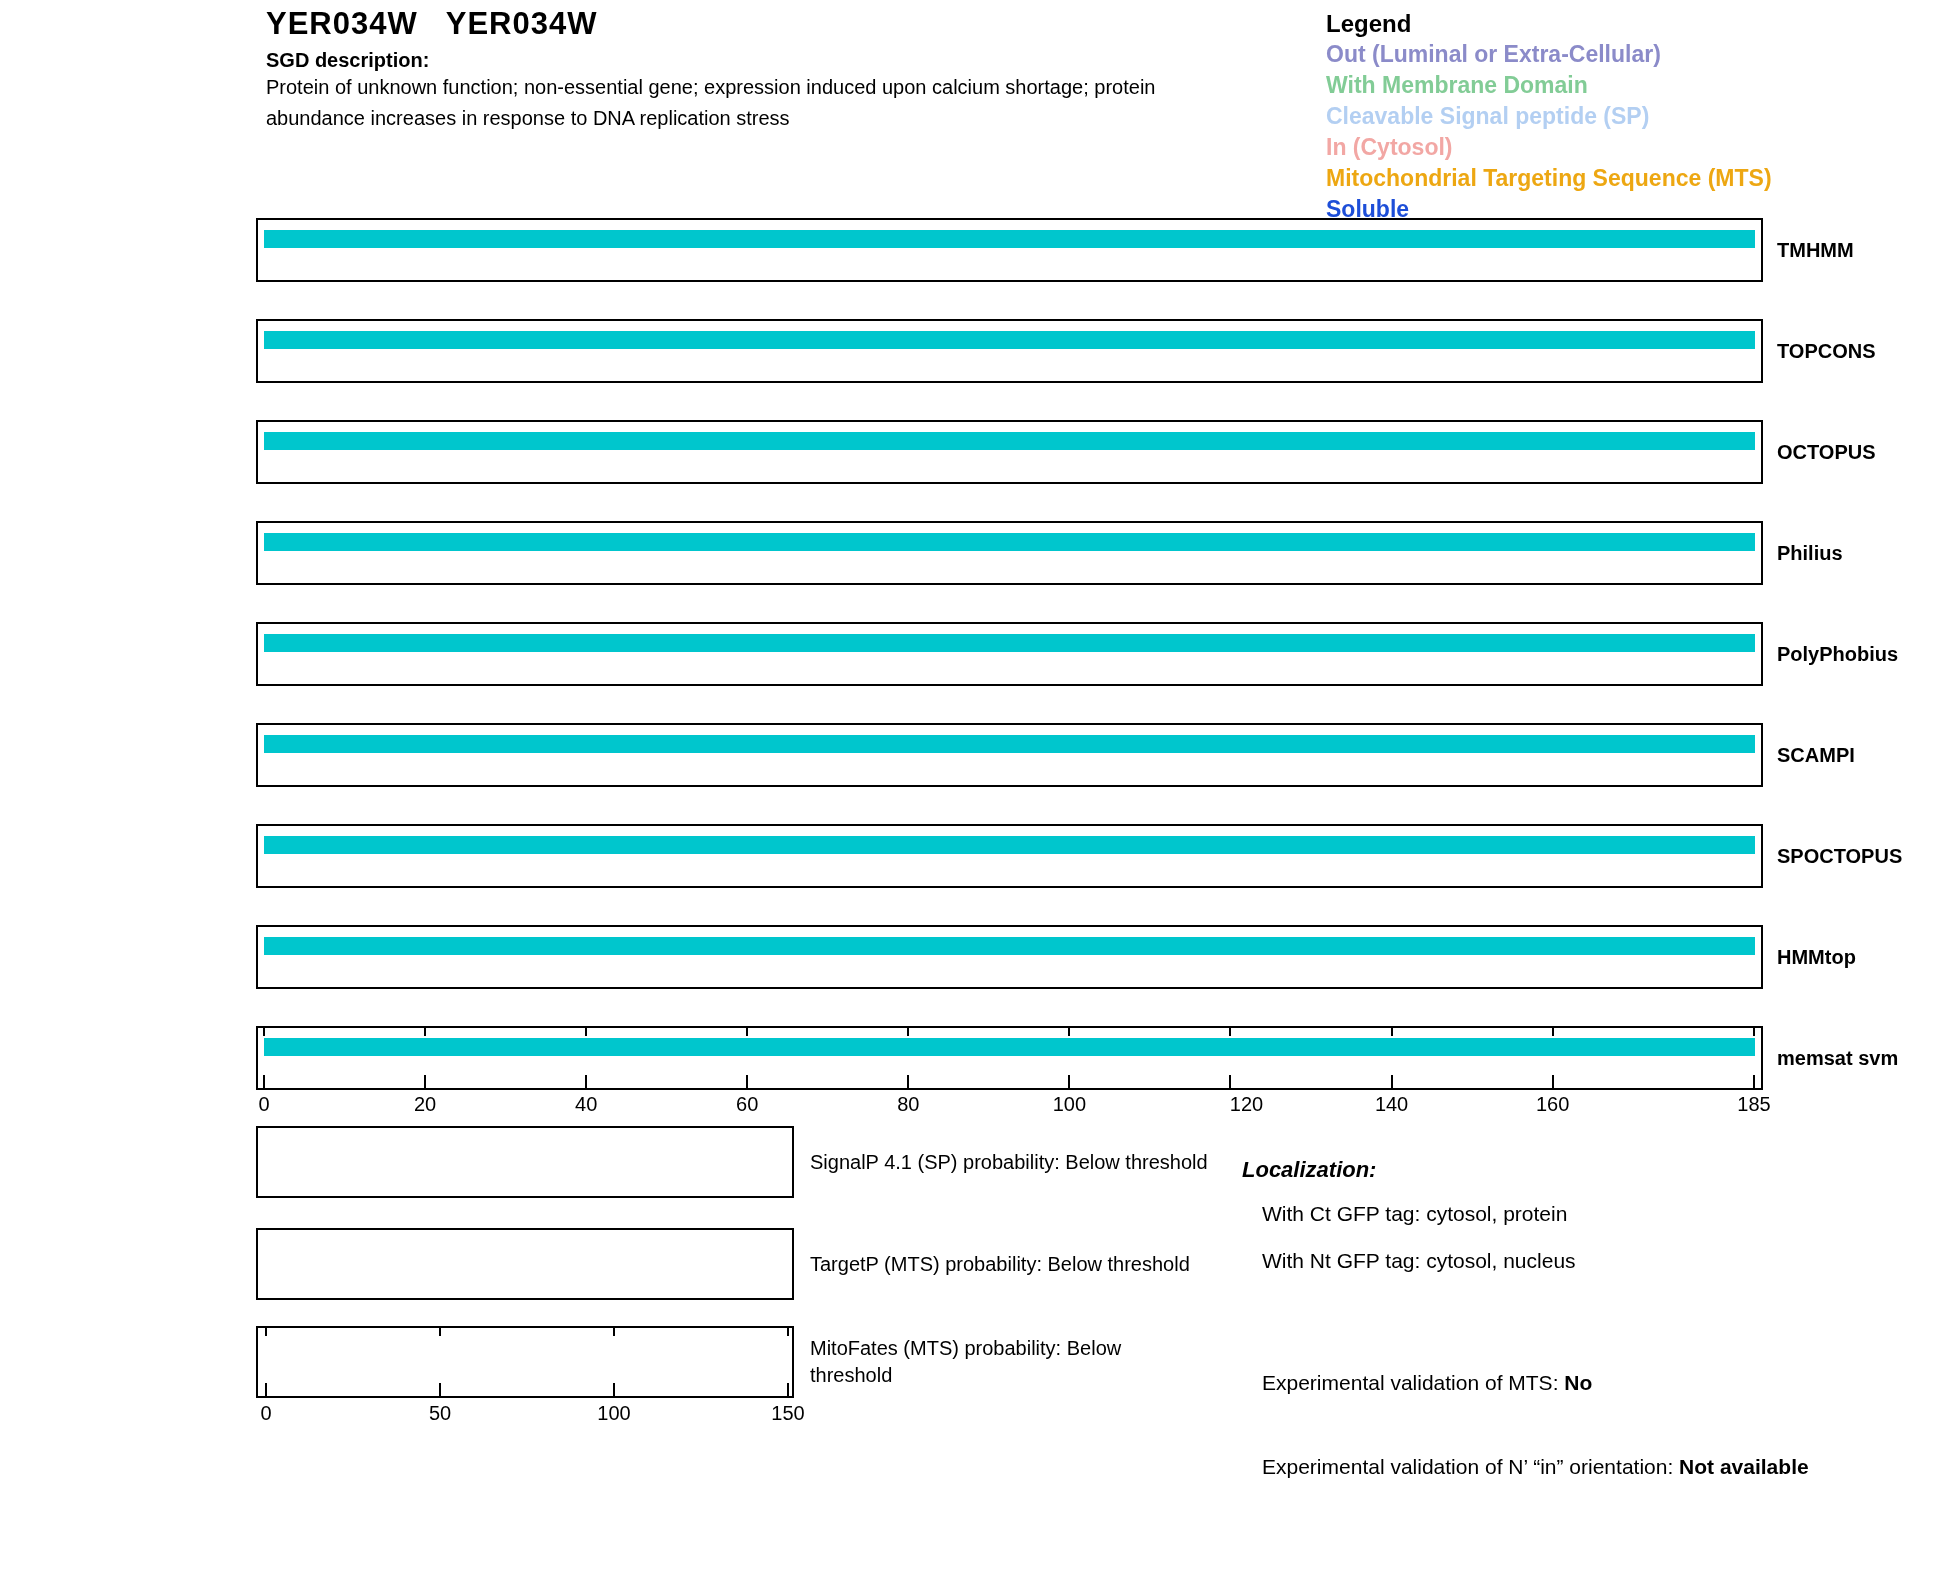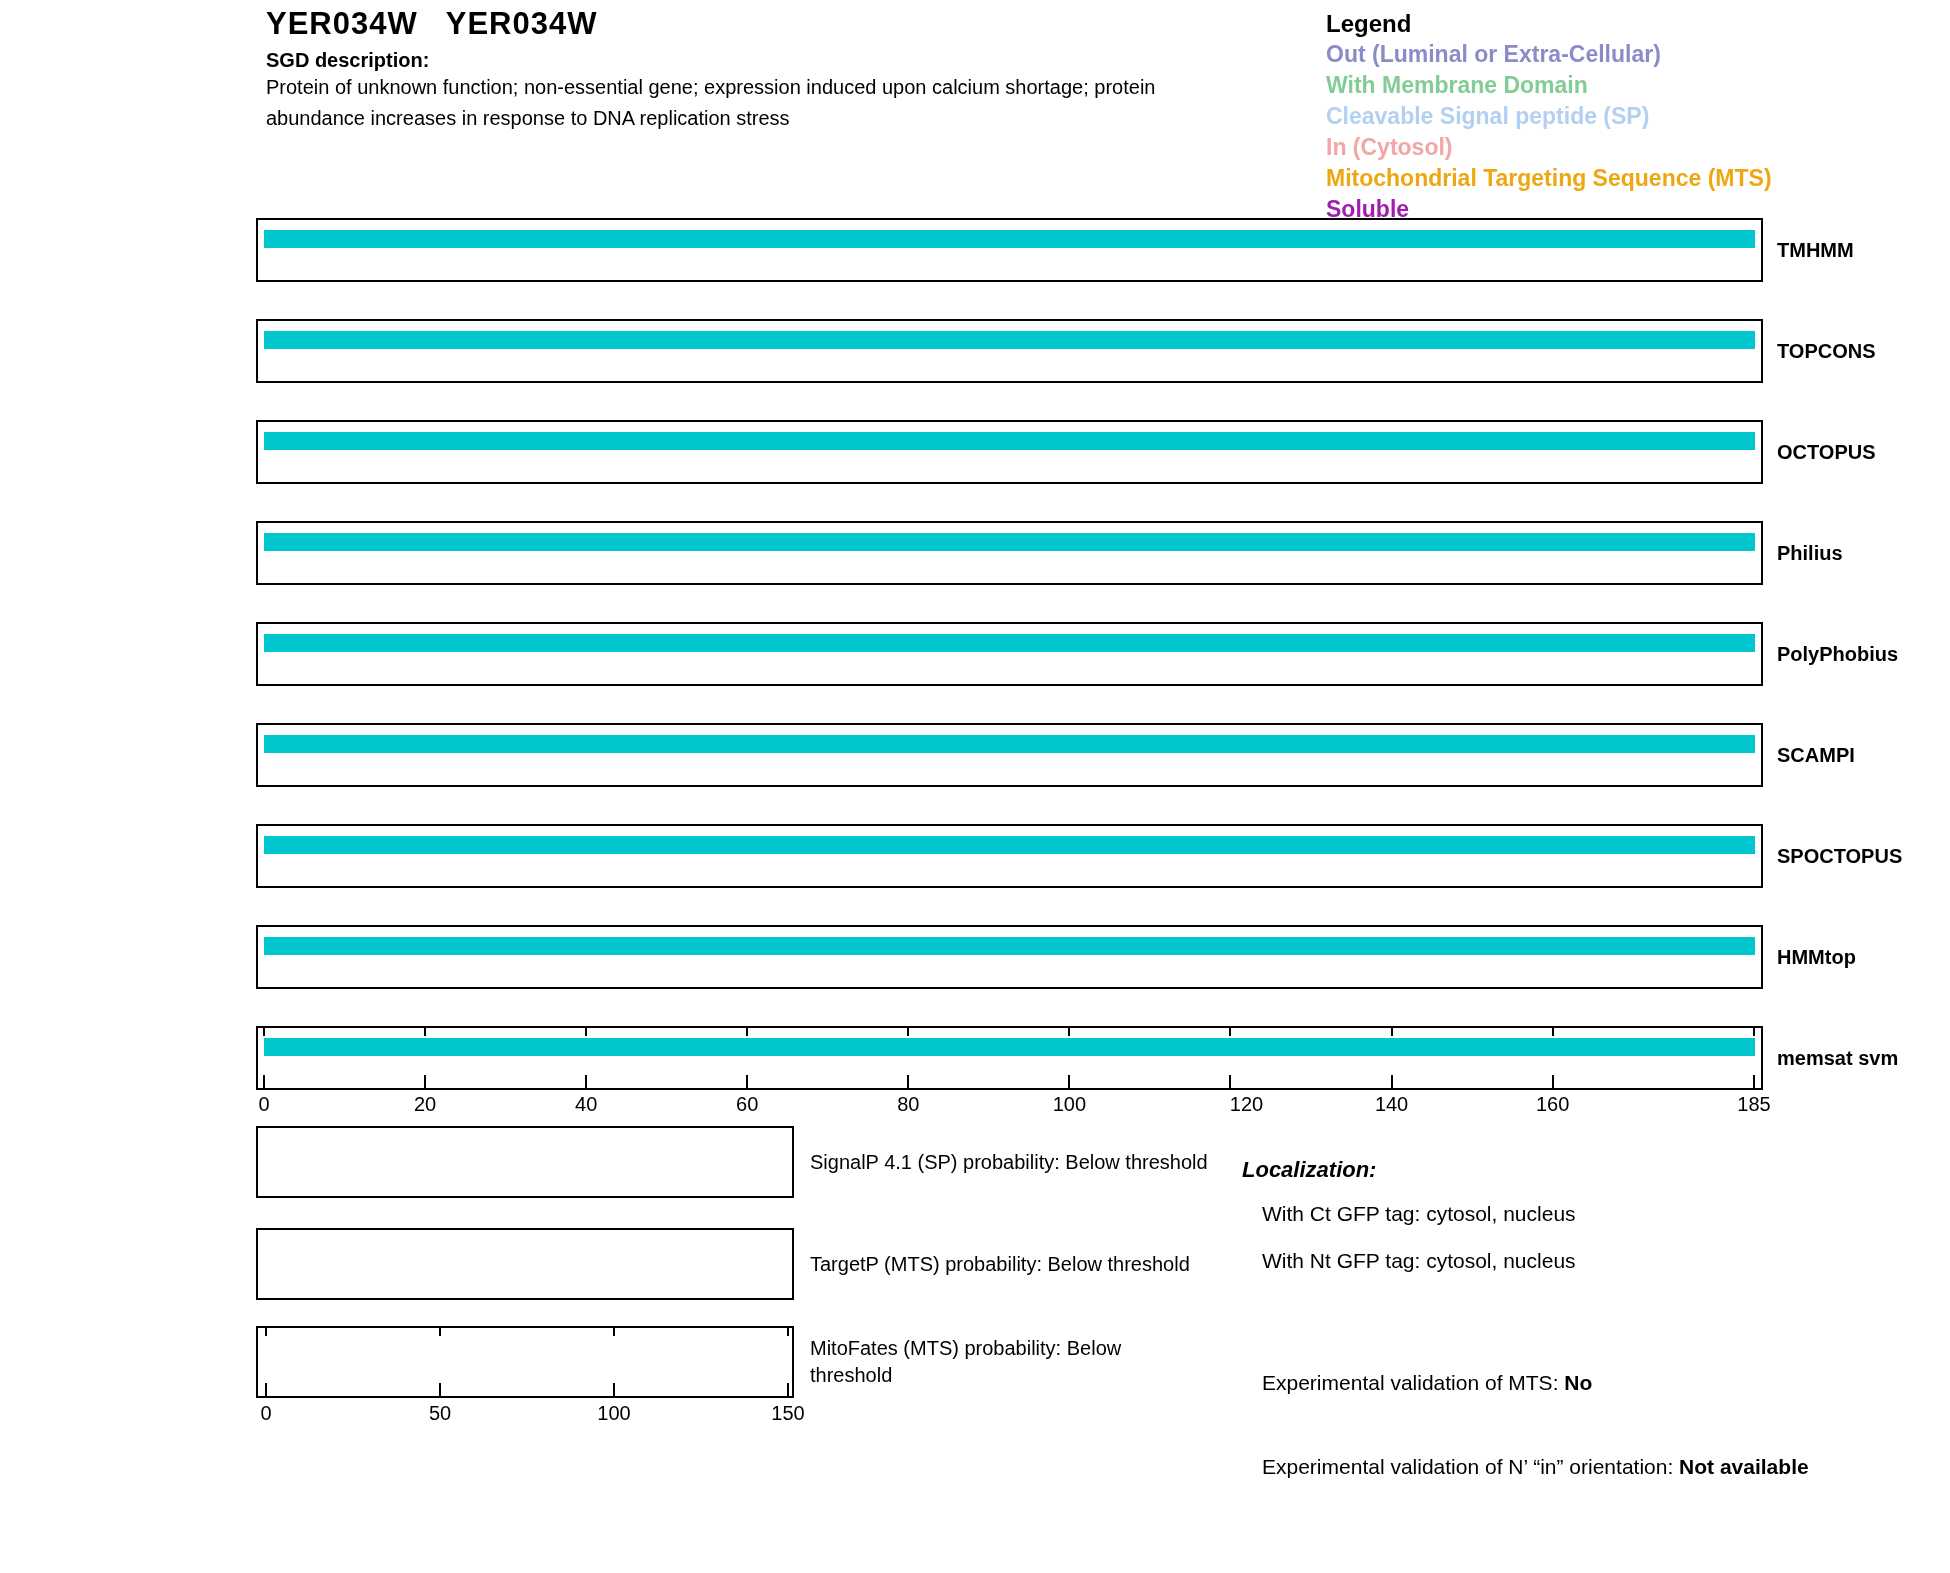--- a/index.html
+++ b/index.html
@@ -46,21 +46,21 @@
   <div class="abs desc">Protein of unknown function; non-essential gene; expression induced upon calcium shortage; protein abundance increases in response to DNA replication stress</div>
 
   <div class="abs legend">
     <div class="legend-title">Legend</div>
     <div id="legend-items">
         <div style="color: rgb(139, 139, 201);">Out (Luminal or Extra-Cellular)</div>
         <div style="color: rgb(130, 204, 150);">With Membrane Domain</div>
         <div style="color: rgb(179, 207, 242);">Cleavable Signal peptide (SP)</div>
         <div style="color: rgb(242, 167, 164);">In (Cytosol)</div>
         <div style="color: rgb(237, 167, 18);">Mitochondrial Targeting Sequence (MTS)</div>
-        <div style="color: #a21caf;">Soluble</div>
+        <div style="color: #1d4ed8;">Soluble</div>
       </div>
   </div>
 
   <div id="tracks">
       <div class="track-box" style="top: 218px;">
         <div class="track-bar" style="background: rgb(0, 198, 205);"></div>
       </div>
       <div class="track-label" style="top: 218px;">TMHMM</div>
       <div class="track-box" style="top: 319px;">
         <div class="track-bar" style="background: rgb(0, 198, 205);"></div>
@@ -146,18 +146,18 @@
       <div class="axis-row" style="left: 258px; top: 1402px; width: 534px;">
         <span class="axis-label" style="left: 8px;">0</span>
         <span class="axis-label" style="left: 182px;">50</span>
         <span class="axis-label" style="left: 356px;">100</span>
         <span class="axis-label" style="left: 530px;">150</span>
       </div>
       <div class="prob-label" style="top: 1326px; height: 72px; width: 360px;">MitoFates (MTS) probability: Below threshold</div>
     </div>
 
   <div class="abs loc-h">Localization:</div>
-  <div class="abs loc-line l1">With Ct GFP tag: cytosol, nucleus</div>
+  <div class="abs loc-line l1">With Ct GFP tag: cytosol, protein</div>
   <div class="abs loc-line l2">With Nt GFP tag: cytosol, nucleus</div>
   <div class="abs loc-line l3"><span>Experimental validation of MTS: </span><b>No</b></div>
   <div class="abs loc-line l4"><span>Experimental validation of N’ “in” orientation: </span><b>Not available</b></div>
 
 </div>
 
 </body></html>

